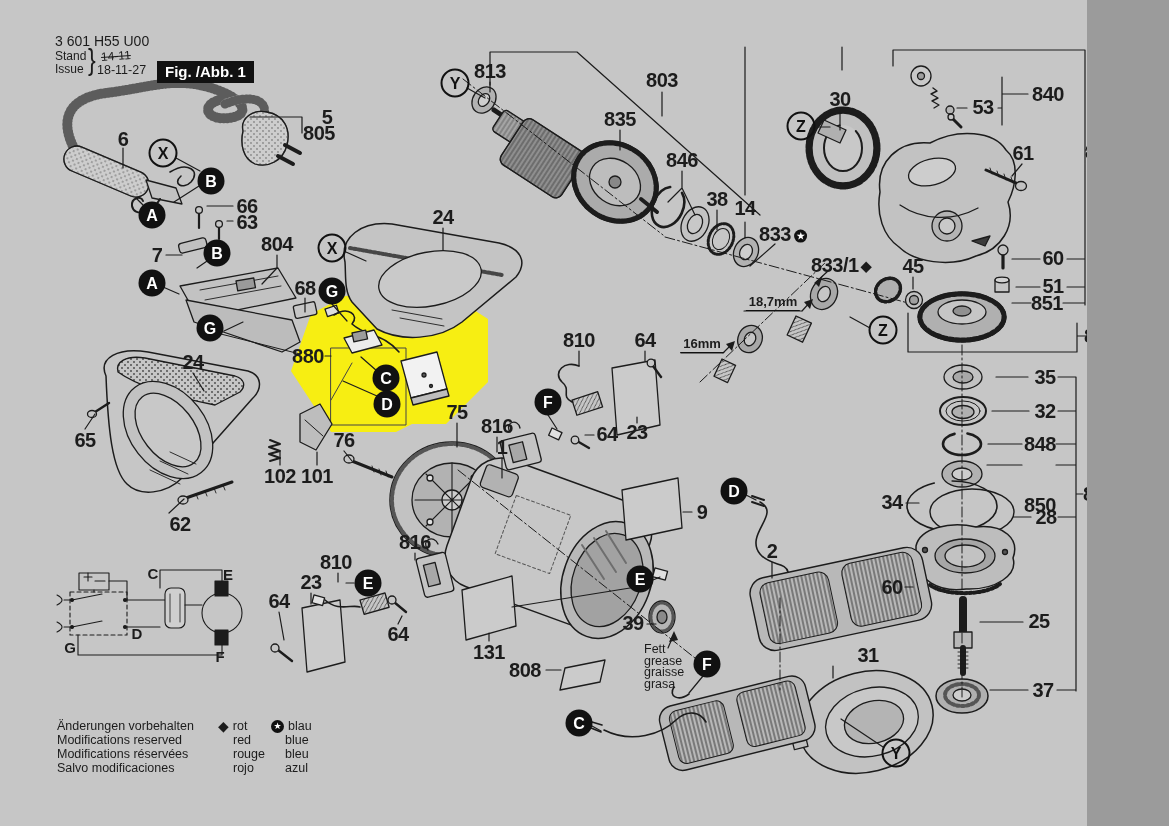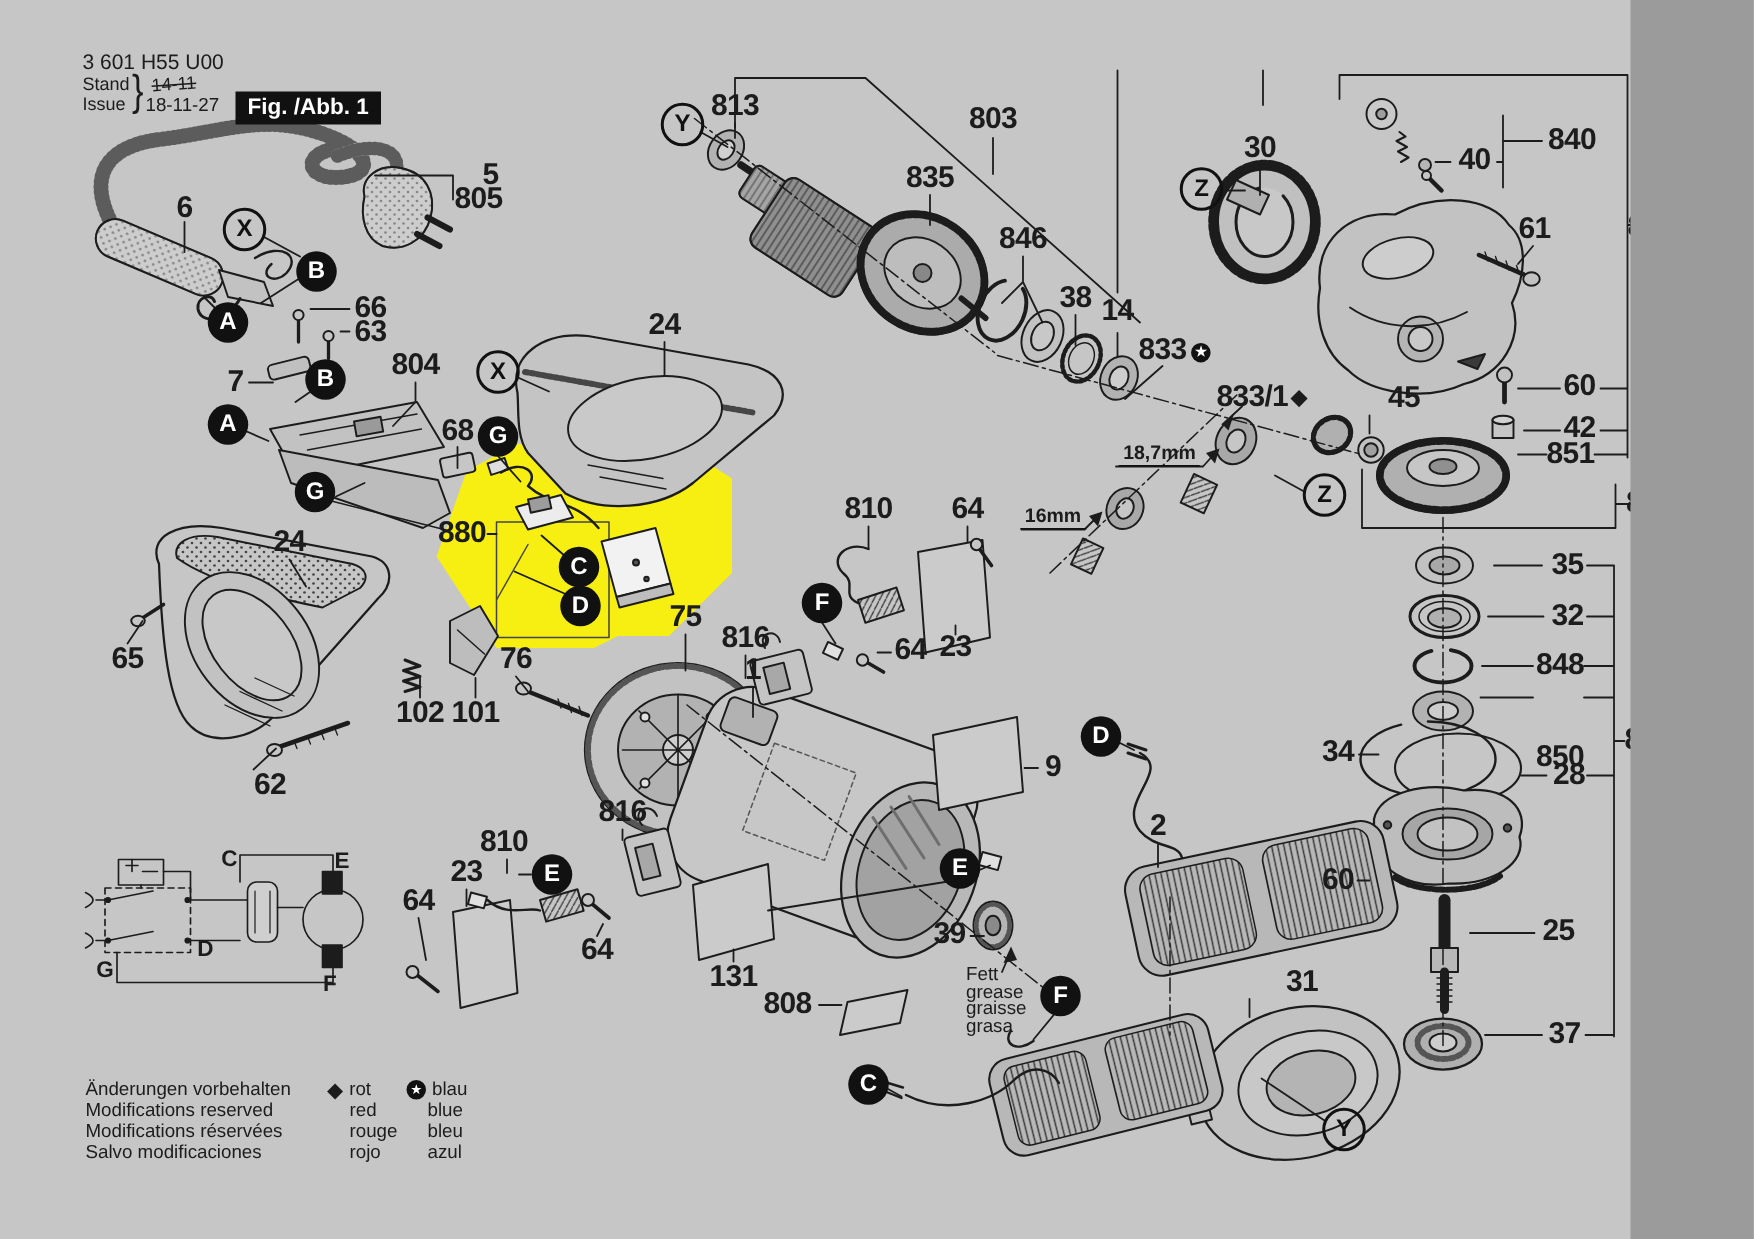--- a/index.html
+++ b/index.html
@@ -431,29 +431,29 @@
       <div class="plabel" style="position: absolute; left: 305px; top: 288px;">68</div>
       <div class="plabel" style="position: absolute; left: 443px; top: 217px;">24</div>
       <div class="plabel" style="position: absolute; left: 193px; top: 362px;">24</div>
       <div class="plabel" style="position: absolute; left: 490px; top: 71px;">813</div>
       <div class="plabel" style="position: absolute; left: 620px; top: 119px;">835</div>
       <div class="plabel" style="position: absolute; left: 662px; top: 80px;">803</div>
       <div class="plabel" style="position: absolute; left: 682px; top: 160px;">846</div>
       <div class="plabel" style="position: absolute; left: 717px; top: 199px;">38</div>
       <div class="plabel" style="position: absolute; left: 745px; top: 208px;">14</div>
       <div class="plabel" style="position: absolute; left: 840px; top: 99px;">30</div>
-      <div class="plabel" style="position: absolute; left: 983px; top: 107px;">40</div>
+      <div class="plabel" style="position: absolute; left: 983px; top: 107px;">53</div>
       <div class="plabel" style="position: absolute; left: 1048px; top: 94px;">840</div>
       <div class="plabel" style="position: absolute; left: 1023px; top: 153px;">61</div>
       <div class="plabel" style="position: absolute; left: 1101px; top: 152px;">821</div>
       <div class="plabel" style="position: absolute; left: 783px; top: 234px;">833<span class="star-badge">★</span></div>
       <div class="plabel" style="position: absolute; left: 841px; top: 265px;">833/1<span class="dia-badge">◆</span></div>
-      <div class="plabel" style="position: absolute; left: 913px; top: 266px; margin-left: 23px;">45</div>
+      <div class="plabel" style="position: absolute; left: 913px; top: 266px;">45</div>
       <div class="plabel" style="position: absolute; left: 1053px; top: 258px;">60</div>
-      <div class="plabel" style="position: absolute; left: 1053px; top: 286px;">42</div>
+      <div class="plabel" style="position: absolute; left: 1053px; top: 286px;">51</div>
       <div class="plabel" style="position: absolute; left: 1047px; top: 303px;">851</div>
       <div class="plabel" style="position: absolute; left: 1100px; top: 336px;">826</div>
       <div class="plabel" style="position: absolute; left: 1045px; top: 377px;">35</div>
       <div class="plabel" style="position: absolute; left: 1045px; top: 411px;">32</div>
       <div class="plabel" style="position: absolute; left: 1040px; top: 444px;">848</div>
       <div class="plabel" style="position: absolute; left: 1040px; top: 465px; margin-top: 40px;">850</div>
       <div class="plabel" style="position: absolute; left: 1099px; top: 494px;">822</div>
       <div class="plabel" style="position: absolute; left: 892px; top: 502px;">34</div>
       <div class="plabel" style="position: absolute; left: 1046px; top: 517px;">28</div>
       <div class="plabel" style="position: absolute; left: 892px; top: 587px;">60</div>

